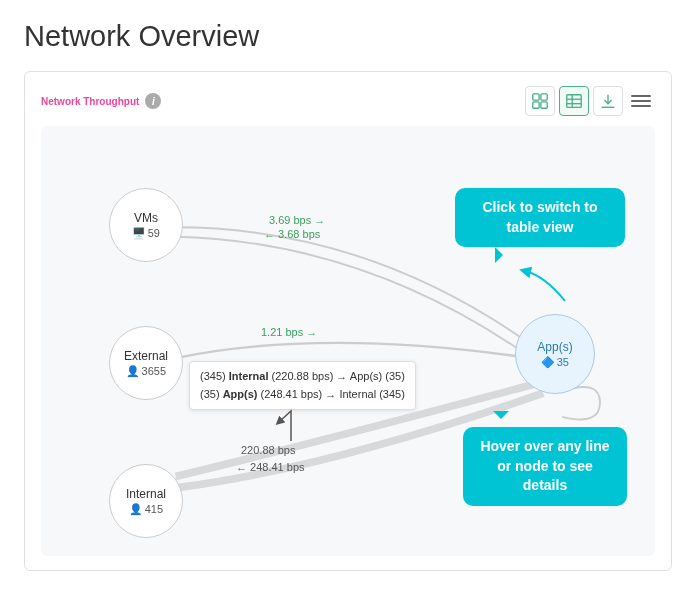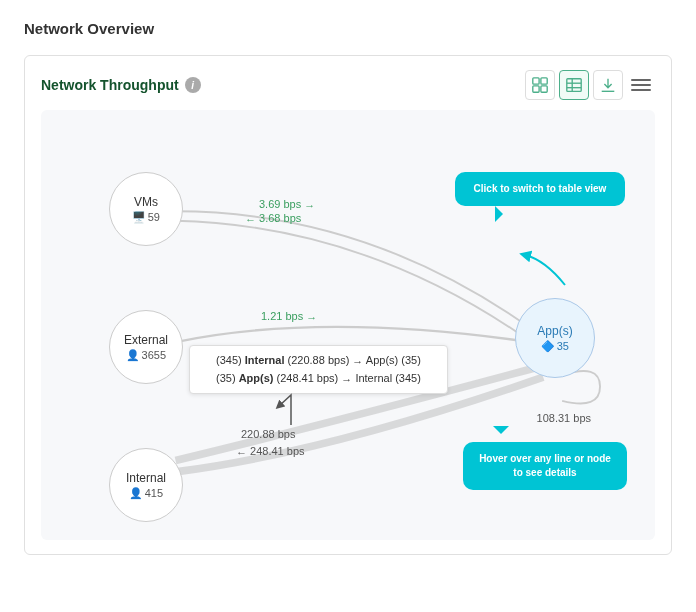--- a/index.html
+++ b/index.html
@@ -7,22 +7,22 @@
       font-family: -apple-system, BlinkMacSystemFont, 'Segoe UI', sans-serif;
       background: #fff;
       width: 696px;
       height: 612px;
       overflow: hidden;
     }
     .page {
       padding: 20px 24px;
     }
     .page-title {
-      font-size: 15px;
-      font-weight: 700;
+      font-size: 29px;
+      font-weight: 400;
       color: #333;
       margin-bottom: 18px;
     }
     .card {
       border: 1px solid #e0e0e0;
       border-radius: 6px;
       padding: 14px 16px;
       background: #fff;
     }
     .card-header {
@@ -30,23 +30,23 @@
       align-items: center;
       justify-content: space-between;
       margin-bottom: 10px;
     }
     .card-title-row {
       display: flex;
       align-items: center;
       gap: 6px;
     }
     .card-title {
-      font-size: 14px;
+      font-size: 10px;
       font-weight: 600;
-      color: #14532d;
+      color: #ec4899;
     }
     .info-icon {
       width: 16px;
       height: 16px;
       border-radius: 50%;
       background: #aaa;
       color: #fff;
       font-size: 10px;
       display: flex;
       align-items: center;
@@ -182,39 +182,39 @@
       color: #555;
     }
     .flow-label.green { color: #3a9e5f; }
 
     
     .tooltip-box {
       position: absolute;
       background: #fff;
       border: 1px solid #ddd;
       border-radius: 4px;
-      padding: 6px 26px;
+      padding: 6px 10px;
       font-size: 11px;
       color: #333;
       line-height: 1.6;
       left: 148px;
       top: 235px;
       box-shadow: 0 1px 4px rgba(0,0,0,0.1);
       white-space: nowrap;
     }
     .tooltip-box b { font-weight: 700; }
 
     
     .callout {
       position: absolute;
       background: #00c4d4;
       color: #fff;
       border-radius: 10px;
       padding: 10px 14px;
-      font-size: 10px;
+      font-size: 14px;
       font-weight: 600;
       text-align: center;
       line-height: 1.4;
     }
     .callout::after {
       content: '';
       position: absolute;
       border: 8px solid transparent;
     }
     .callout-table {
@@ -340,22 +340,22 @@
       </div>
 
       <div class="node node-apps">
         <span class="node-label">App(s)</span>
         <span class="node-sub">
           <span class="node-icon">🔷</span>
           <span>35</span>
         </span>
       </div>
 
-      <div class="flow-label green" style="left:218px; top:88px;">3.69 bps →</div>
-      <div class="flow-label green" style="left:204px; top:102px;">← 3.68 bps</div>
+      <div class="flow-label green" style="left:228px; top:88px;">3.69 bps →</div>
+      <div class="flow-label green" style="left:223px; top:102px;">← 3.68 bps</div>
       <div class="flow-label green" style="left:220px; top:200px;">1.21 bps →</div>
       <div class="flow-label" style="left:200px; top:318px;">220.88 bps</div>
       <div class="flow-label" style="left:195px; top:335px;">← <span>248.41 bps</span></div>
 
       <div class="bps-label">108.31 bps</div>
 
       <div class="tooltip-box">
         <div>
           <span>(345) <b>Internal</b> (220.88 bps) → App(s) (35)</span>
         </div>

